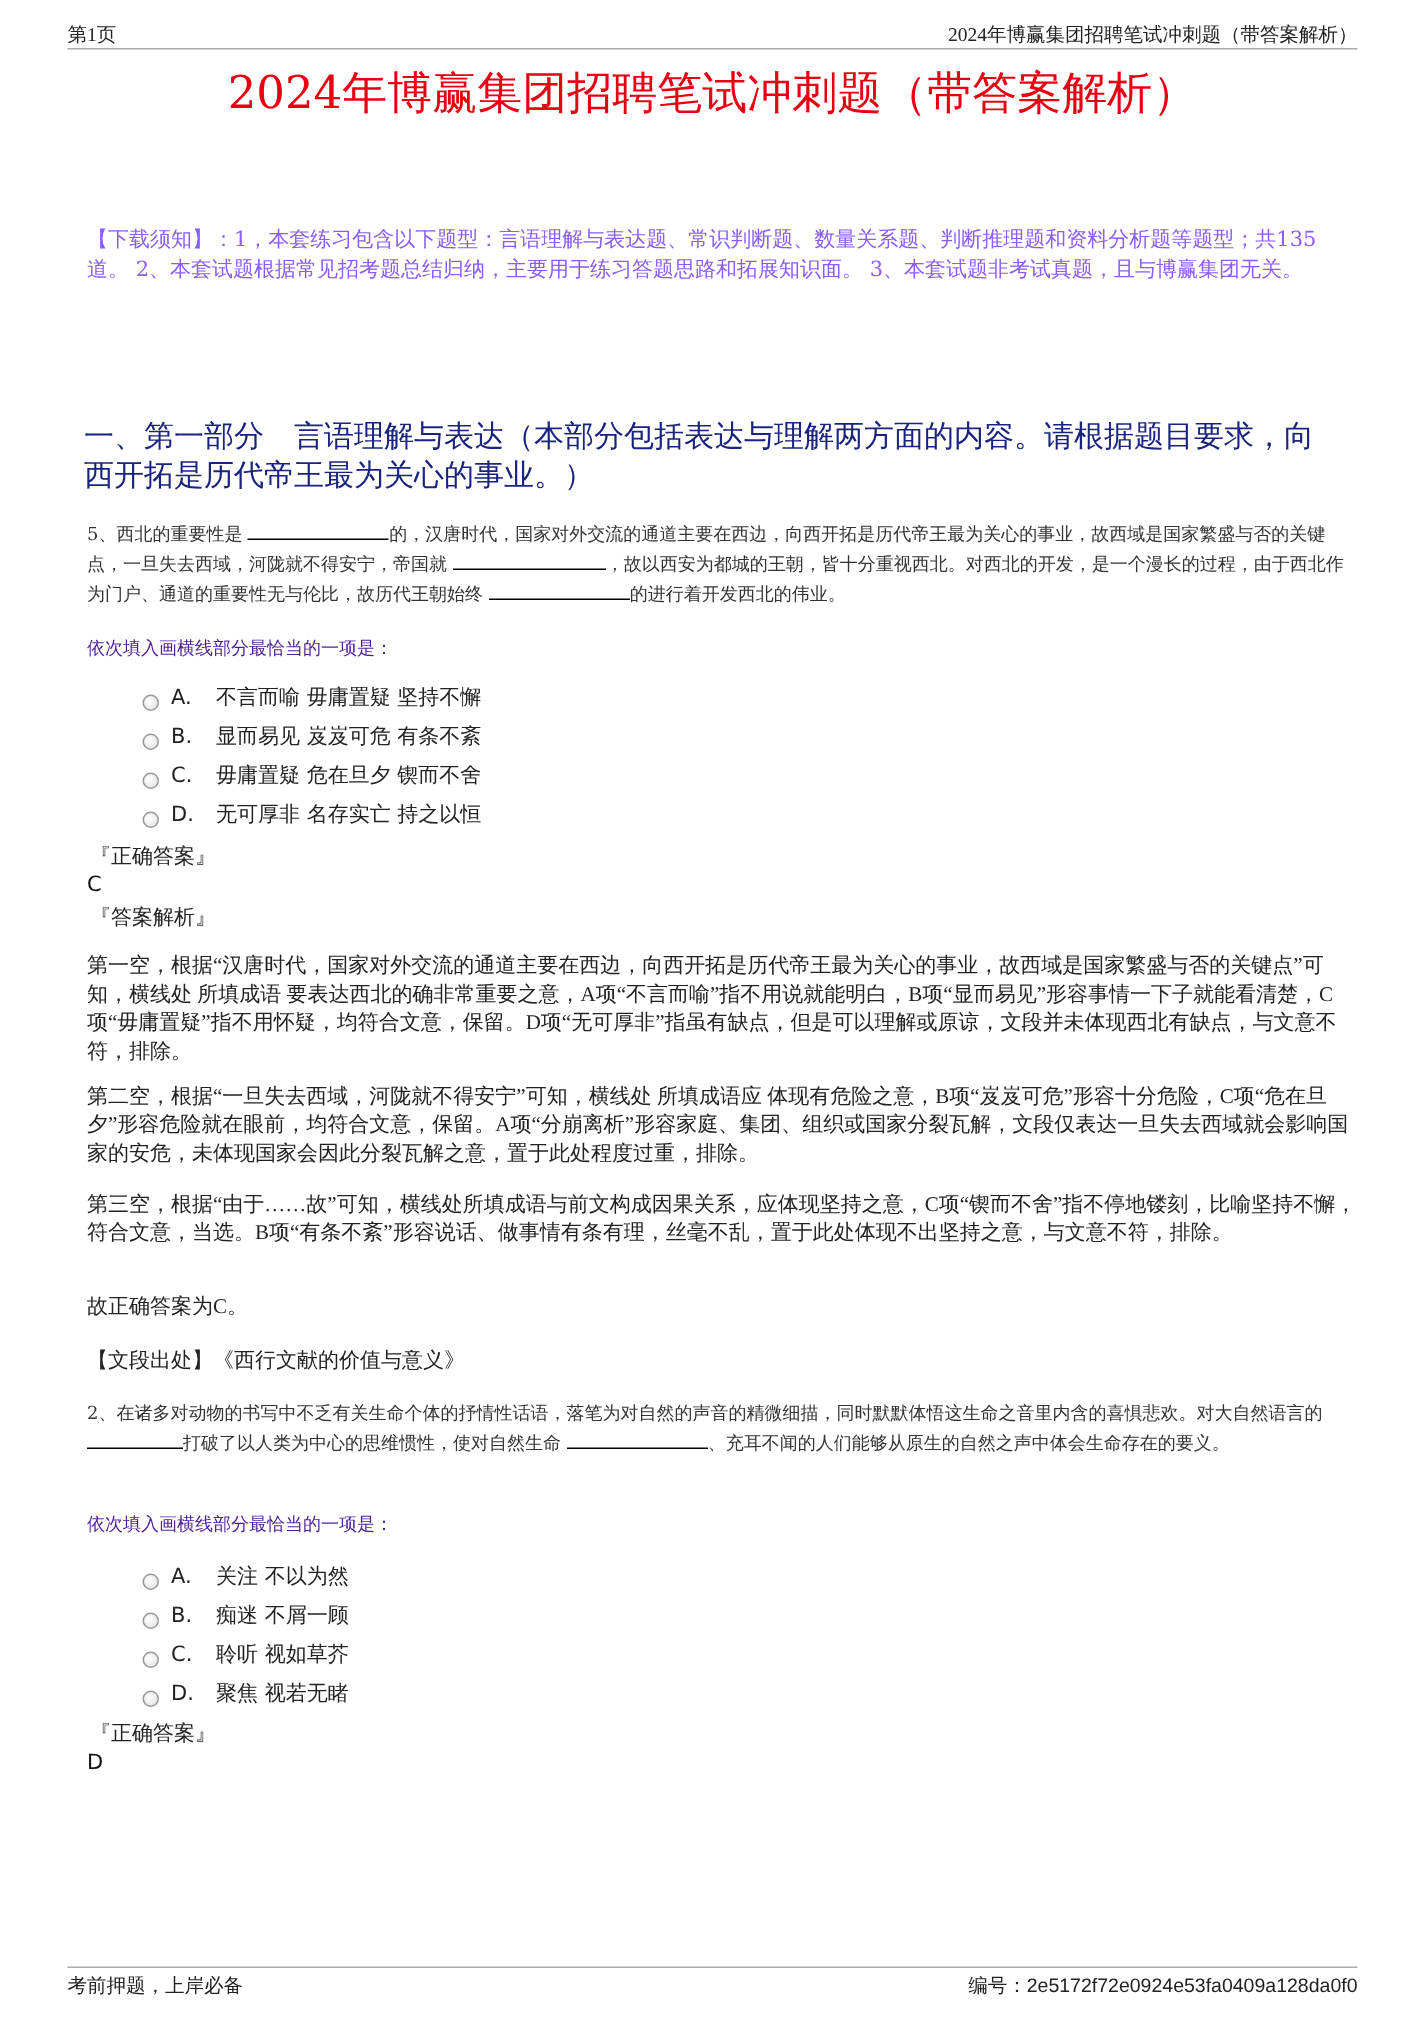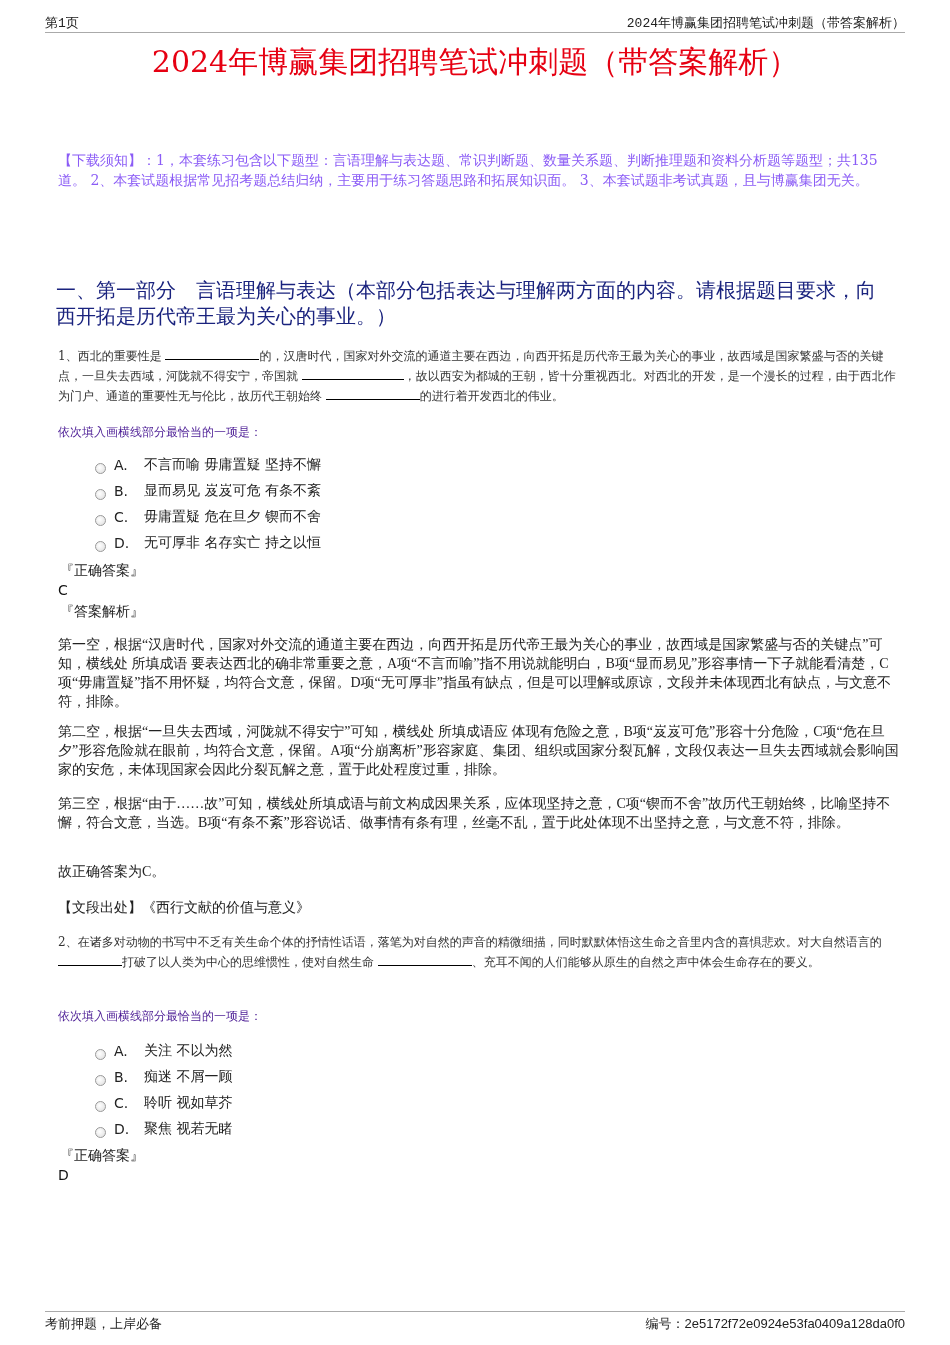--- a/index.html
+++ b/index.html
@@ -1,20 +1,20 @@
 <!DOCTYPE html>
 <html><head>
   <meta charset="utf-8">
   <style>
     html, body { margin: 0; padding: 0; background: #ffffff; }
     body { width: 950px; height: 1345px; position: relative; overflow: hidden;
            font-family: "DejaVu Serif", "Liberation Serif", serif; color: #333; }
     .page-header { position: absolute; left: 45px; right: 45px; top: 12px; height: 20px;
                    border-bottom: 1px solid #aaa; font-size: 13px; color: #222;
-                   font-family: Liberation Mono, monospace; }
+                   font-family: Liberation Serif, serif; }
     .page-header .left { position: absolute; left: 0; top: 2px; }
     .page-header .right { position: absolute; right: 0; top: 2px; }
     .doc-title { position: absolute; left: 0; right: 0; top: 42px; text-align: center;
                  font-size: 30px; color: #e60012; font-family: "DejaVu Serif", serif; letter-spacing: 0px; }
     .notice { position: absolute; left: 58px; right: 58px; top: 150px; font-size: 14px; line-height: 20px; color: #8b5cf6; }
     .section-heading { position: absolute; left: 56px; right: 58px; top: 277px; font-size: 20px;
                        line-height: 26px; color: #1a237e; }
     .q { position: absolute; left: 58px; right: 45px; font-size: 12px; line-height: 20px; color: #333; }
     .blank { display: inline-block; border-bottom: 1px solid #000; height: 13px; vertical-align: baseline; }
     .instr { position: absolute; left: 58px; font-size: 12px; color: #4c1d95; }
@@ -40,21 +40,21 @@
   <span class="right">2024年博赢集团招聘笔试冲刺题（带答案解析）</span>
 </div>
 
 <div class="doc-title">2024年博赢集团招聘笔试冲刺题（带答案解析）</div>
 
 <div class="notice">【下载须知】：1，本套练习包含以下题型：言语理解与表达题、常识判断题、数量关系题、判断推理题和资料分析题等题型；共135道。 2、本套试题根据常见招考题总结归纳，主要用于练习答题思路和拓展知识面。 3、本套试题非考试真题，且与博赢集团无关。</div>
 
 <div class="section-heading">一、第一部分　言语理解与表达（本部分包括表达与理解两方面的内容。请根据题目要求，向西开拓是历代帝王最为关心的事业。）</div>
 
 <div class="q" style="top:346px;">
-  <span>1、西北的重要性是 </span><span class="blank" style="width:94px"></span><span>的，汉唐时代，国家对外交流的通道主要在西边，向西开拓是历代帝王最为关心的事业，故西域是国家繁盛与否的关键点，一旦失去西域，河陇就不得安宁，帝国就 </span><span class="blank" style="width:102px"></span><span>，故以西安为都城的王朝，皆十分重视西北。对西北的开发，是一个漫长的过程，由于西北作为门户、通道的重要性无与伦比，故历代王朝始终 </span><span class="blank" style="width:94px"></span><span>的进行着开发西北的伟业。</span>
+  <span>5、西北的重要性是 </span><span class="blank" style="width:94px"></span><span>的，汉唐时代，国家对外交流的通道主要在西边，向西开拓是历代帝王最为关心的事业，故西域是国家繁盛与否的关键点，一旦失去西域，河陇就不得安宁，帝国就 </span><span class="blank" style="width:102px"></span><span>，故以西安为都城的王朝，皆十分重视西北。对西北的开发，是一个漫长的过程，由于西北作为门户、通道的重要性无与伦比，故历代王朝始终 </span><span class="blank" style="width:94px"></span><span>的进行着开发西北的伟业。</span>
 </div>
 
 <div class="instr" style="top:424px;">依次填入画横线部分最恰当的一项是：</div>
 
 <div class="options" style="top:452px;">
   <div class="option">
     <span class="radio"></span>
     <span class="opt-letter">A.</span>
     <span>不言而喻 毋庸置疑 坚持不懈</span>
   </div>
@@ -74,21 +74,21 @@
     <span>无可厚非 名存实亡 持之以恒</span>
   </div>
 </div>
 
 <div class="label-block" style="top:562px;">『正确答案』</div>
 <div class="answer-letter" style="top:582px;">C</div>
 <div class="label-block" style="top:603px;">『答案解析』</div>
 
 <div class="analysis" style="top:635px;">第一空，根据“汉唐时代，国家对外交流的通道主要在西边，向西开拓是历代帝王最为关心的事业，故西域是国家繁盛与否的关键点”可知，横线处 所填成语 要表达西北的确非常重要之意，A项“不言而喻”指不用说就能明白，B项“显而易见”形容事情一下子就能看清楚，C项“毋庸置疑”指不用怀疑，均符合文意，保留。D项“无可厚非”指虽有缺点，但是可以理解或原谅，文段并未体现西北有缺点，与文意不符，排除。</div>
 <div class="analysis" style="top:722px;">第二空，根据“一旦失去西域，河陇就不得安宁”可知，横线处 所填成语应 体现有危险之意，B项“岌岌可危”形容十分危险，C项“危在旦夕”形容危险就在眼前，均符合文意，保留。A项“分崩离析”形容家庭、集团、组织或国家分裂瓦解，文段仅表达一旦失去西域就会影响国家的安危，未体现国家会因此分裂瓦解之意，置于此处程度过重，排除。</div>
-<div class="analysis" style="top:794px;">第三空，根据“由于……故”可知，横线处所填成语与前文构成因果关系，应体现坚持之意，C项“锲而不舍”故历代王朝始终，比喻坚持不懈，符合文意，当选。B项“有条不紊”形容说话、做事情有条有理，丝毫不乱，置于此处体现不出坚持之意，与文意不符，排除。</div>
+<div class="analysis" style="top:794px;">第三空，根据“由于……故”可知，横线处所填成语与前文构成因果关系，应体现坚持之意，C项“锲而不舍”指不停地镂刻，比喻坚持不懈，符合文意，当选。B项“有条不紊”形容说话、做事情有条有理，丝毫不乱，置于此处体现不出坚持之意，与文意不符，排除。</div>
 <div class="analysis" style="top:862px;">故正确答案为C。</div>
 <div class="analysis" style="top:898px;">【文段出处】《西行文献的价值与意义》</div>
 
 <div class="q" style="top:932px;">
   <span>2、在诸多对动物的书写中不乏有关生命个体的抒情性话语，落笔为对自然的声音的精微细描，同时默默体悟这生命之音里内含的喜惧悲欢。对大自然语言的 </span><span class="blank" style="width:64px"></span><span>打破了以人类为中心的思维惯性，使对自然生命 </span><span class="blank" style="width:94px"></span><span>、充耳不闻的人们能够从原生的自然之声中体会生命存在的要义。</span>
 </div>
 
 <div class="instr" style="top:1008px;">依次填入画横线部分最恰当的一项是：</div>
 
 <div class="options" style="top:1038px;">

